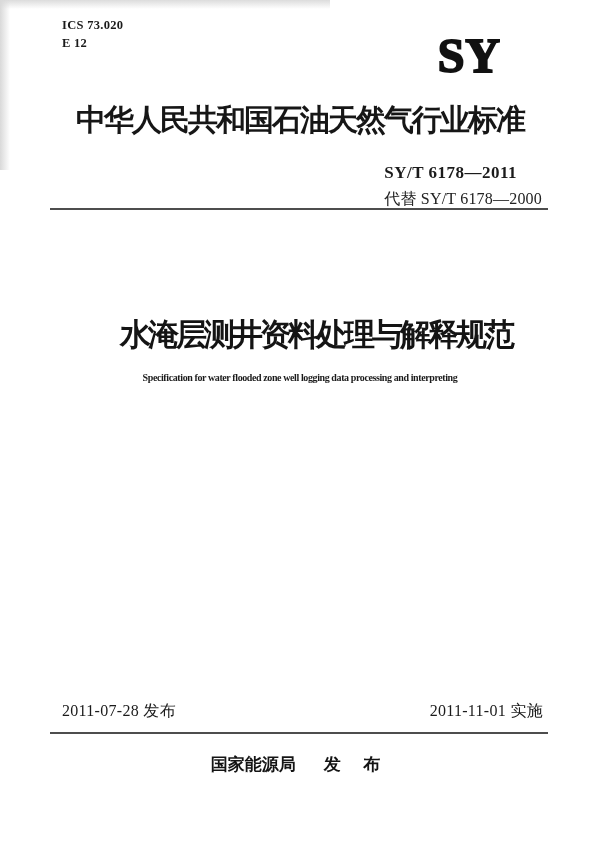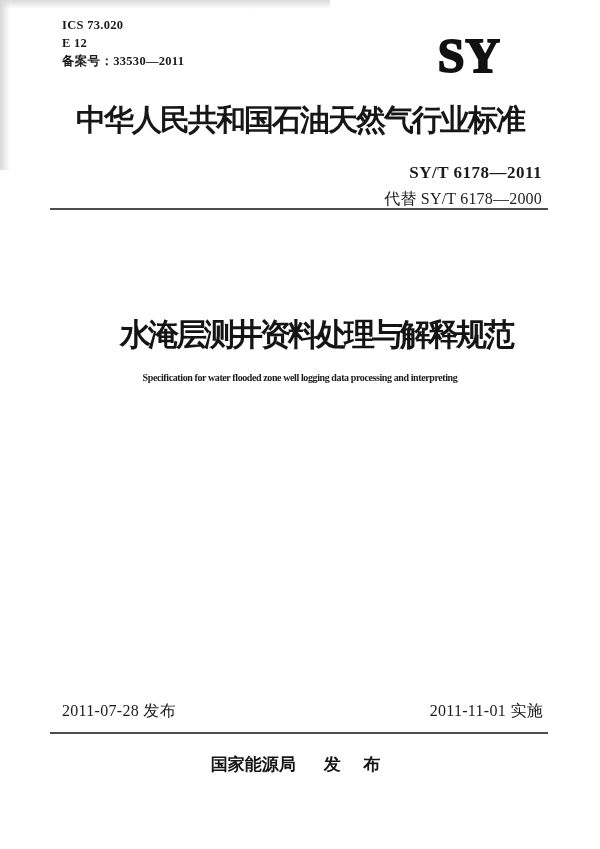--- a/index.html
+++ b/index.html
@@ -32,21 +32,21 @@
     color:#111;
   }
   .header-title{
     position:absolute;top:100px;left:0;width:100%;
     text-align:center;
     font-family:"Liberation Sans","DejaVu Sans",sans-serif;
     font-weight:bold;font-size:30px;letter-spacing:-2px;
     color:#161616;
   }
   .std-block{
-    position:absolute;top:163px;right:58px;text-align:right;
+    position:absolute;top:163px;right:58px;
     font-family:"Liberation Serif","DejaVu Sans",serif;
   }
   .std-no{font-size:17px;font-weight:bold;letter-spacing:0.5px;}
   .std-replaces{font-size:16px;margin-top:6px;letter-spacing:0.2px;color:#222;}
 
   .rule{position:absolute;left:50px;width:498px;height:2px;background:#4d4d4d;}
   .rule-top{top:208px;}
   .rule-bottom{top:732px;}
 
   .title-cn{
@@ -82,21 +82,20 @@
 <body>
 
 <div class="page">
 
   <div class="scan-edge-top"></div>
   <div class="scan-edge-left"></div>
 
   <div class="meta-block">
     <div>ICS 73.020</div>
     <div>E 12</div>
-    <div>备案号：33530—2011</div>
   </div>
 
   <div class="sy-logo">SY</div>
 
   <div class="header-title">中华人民共和国石油天然气行业标准</div>
 
   <div class="std-block">
     <div class="std-no">SY/T 6178—2011</div>
     <div class="std-replaces">代替 SY/T 6178—2000</div>
   </div>

